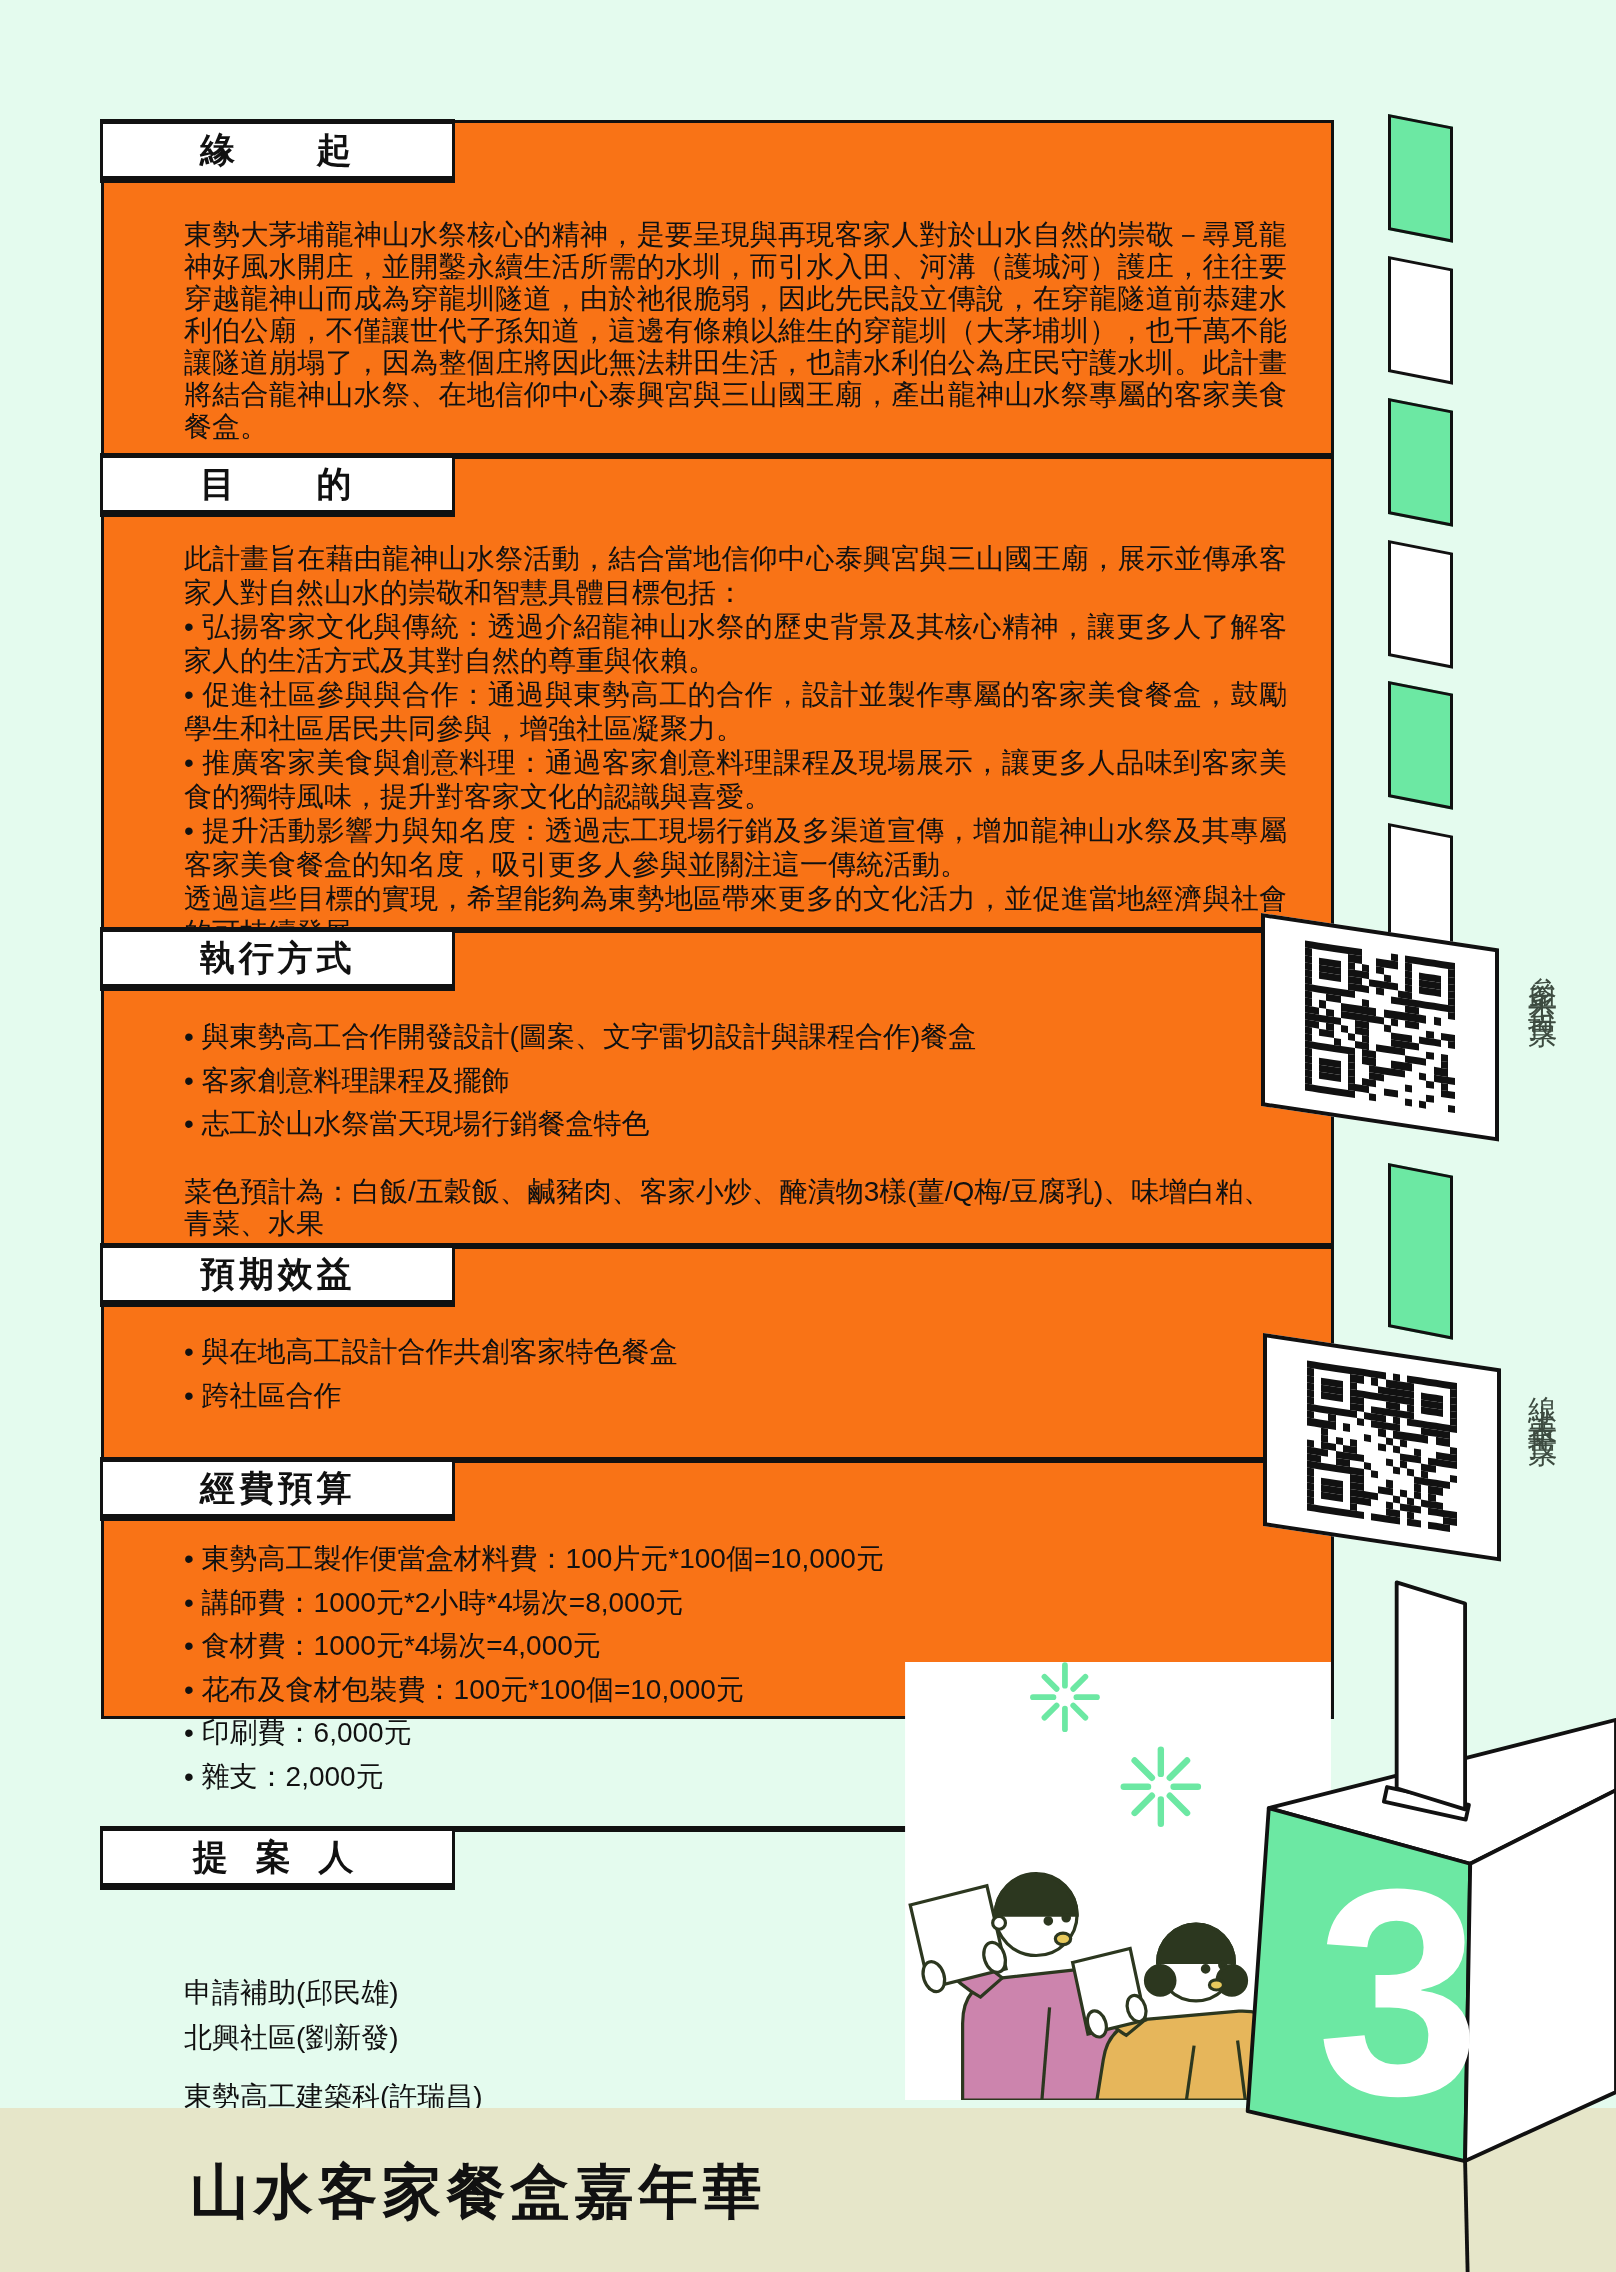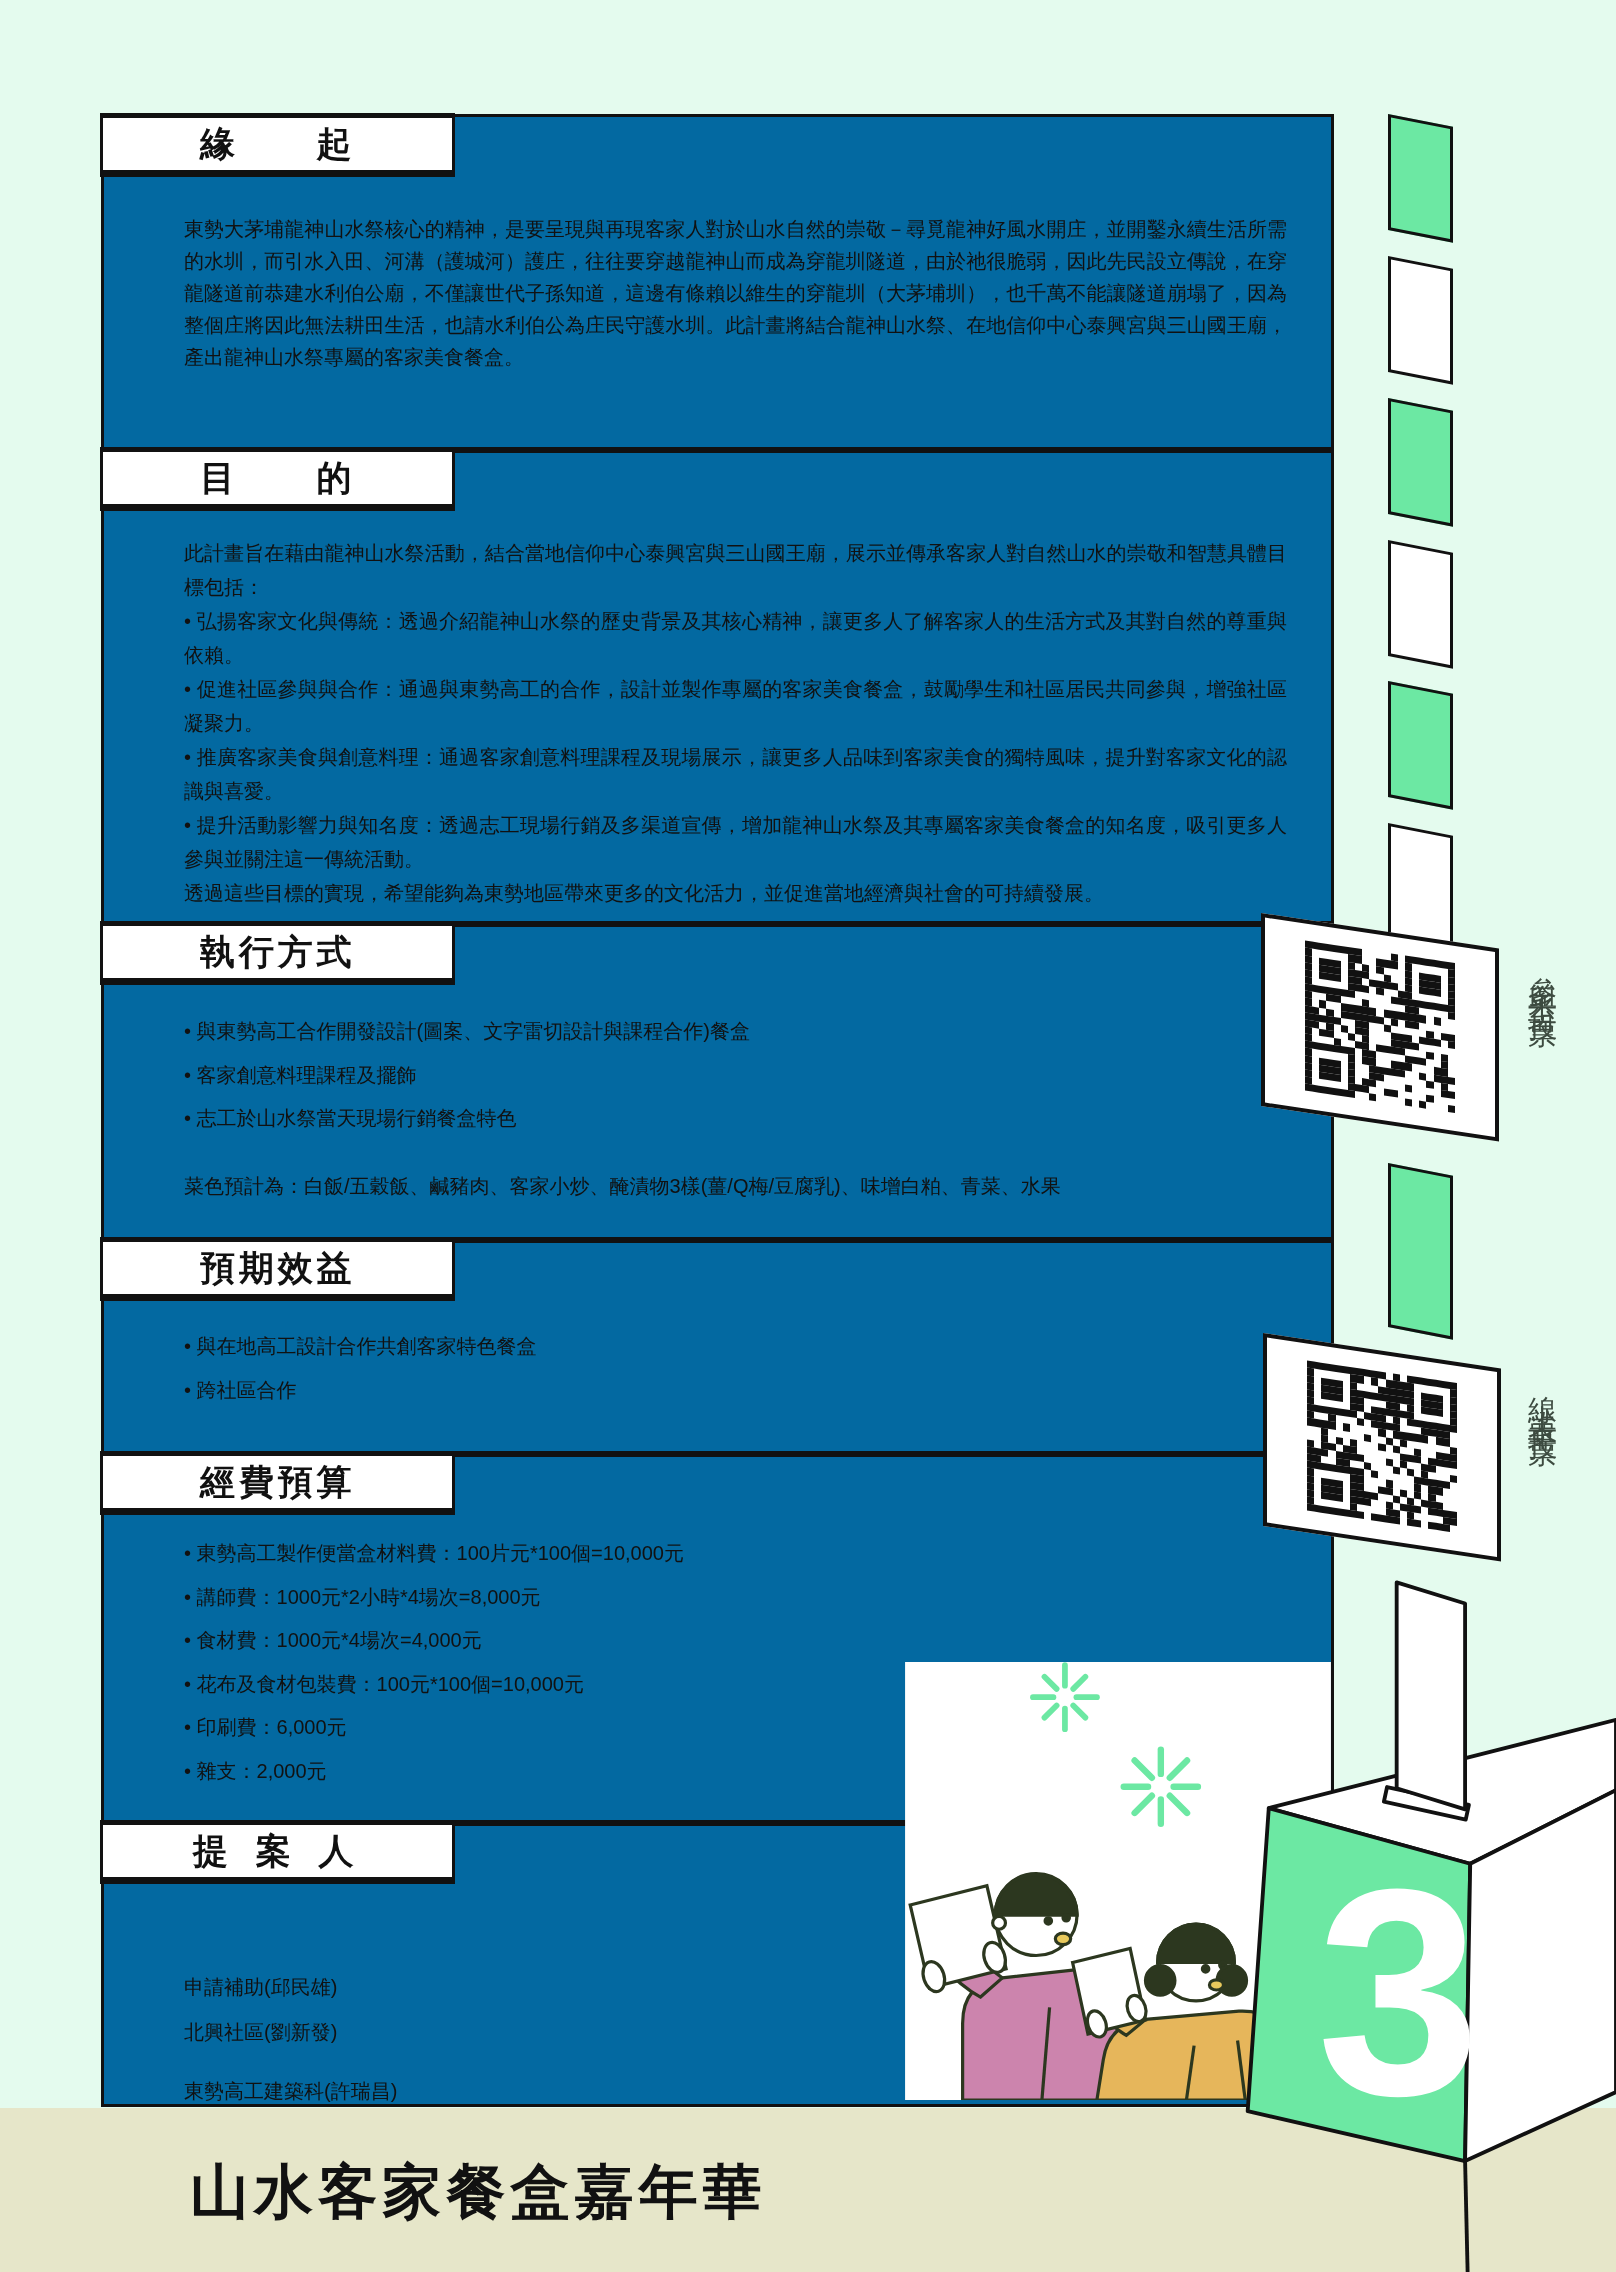--- a/index.html
+++ b/index.html
@@ -3,35 +3,35 @@
 <meta charset="utf-8">
 <style>
   html,body{margin:0;padding:0;}
   .page{
     position:relative; width:1616px; height:2273px;
     background:#e4fbee; overflow:hidden;
     font-family:"Liberation Sans", sans-serif; color:#111;
   }
   
   .content-box{
-    position:absolute; left:101px; top:114px; width:1233px; height:1993px;
-    background:#0369a1; border:3.8px solid #111; box-sizing:border-box;
+    position:absolute; left:101px; top:120px; width:1233px; height:1599px;
+    background:#f97316; border:3.8px solid #111; box-sizing:border-box;
   }
   .divider{
     position:absolute; left:-3.8px; width:1233px; height:5.8px; background:#111; z-index:1;
   }
   .sec-header{
     position:absolute; left:-3.8px; width:355px; height:64px; background:#fff;
     border:3.8px solid #111; border-bottom-width:7px; border-top-width:5.8px;
     box-sizing:border-box; display:flex; align-items:center; justify-content:center;
     font-size:35px; font-weight:bold; letter-spacing:3.8px; z-index:2;
   }
   .sec-body{
     position:absolute; left:80px; width:1103px;
-    font-size:20px; line-height:32px; font-weight:500; z-index:0;
+    font-size:28px; line-height:32px; font-weight:500; z-index:0;
   }
   .just{ text-align:justify; }
   .b{ margin:0; }
   .b::before{ content:"• "; }
   .sp .b{ margin-bottom:11.5px; }
   .note{ margin-top:36px; }
   
   .strip-cell{
     position:absolute; left:1388px; width:65px; height:116px;
     border:3.8px solid #111; box-sizing:border-box;

